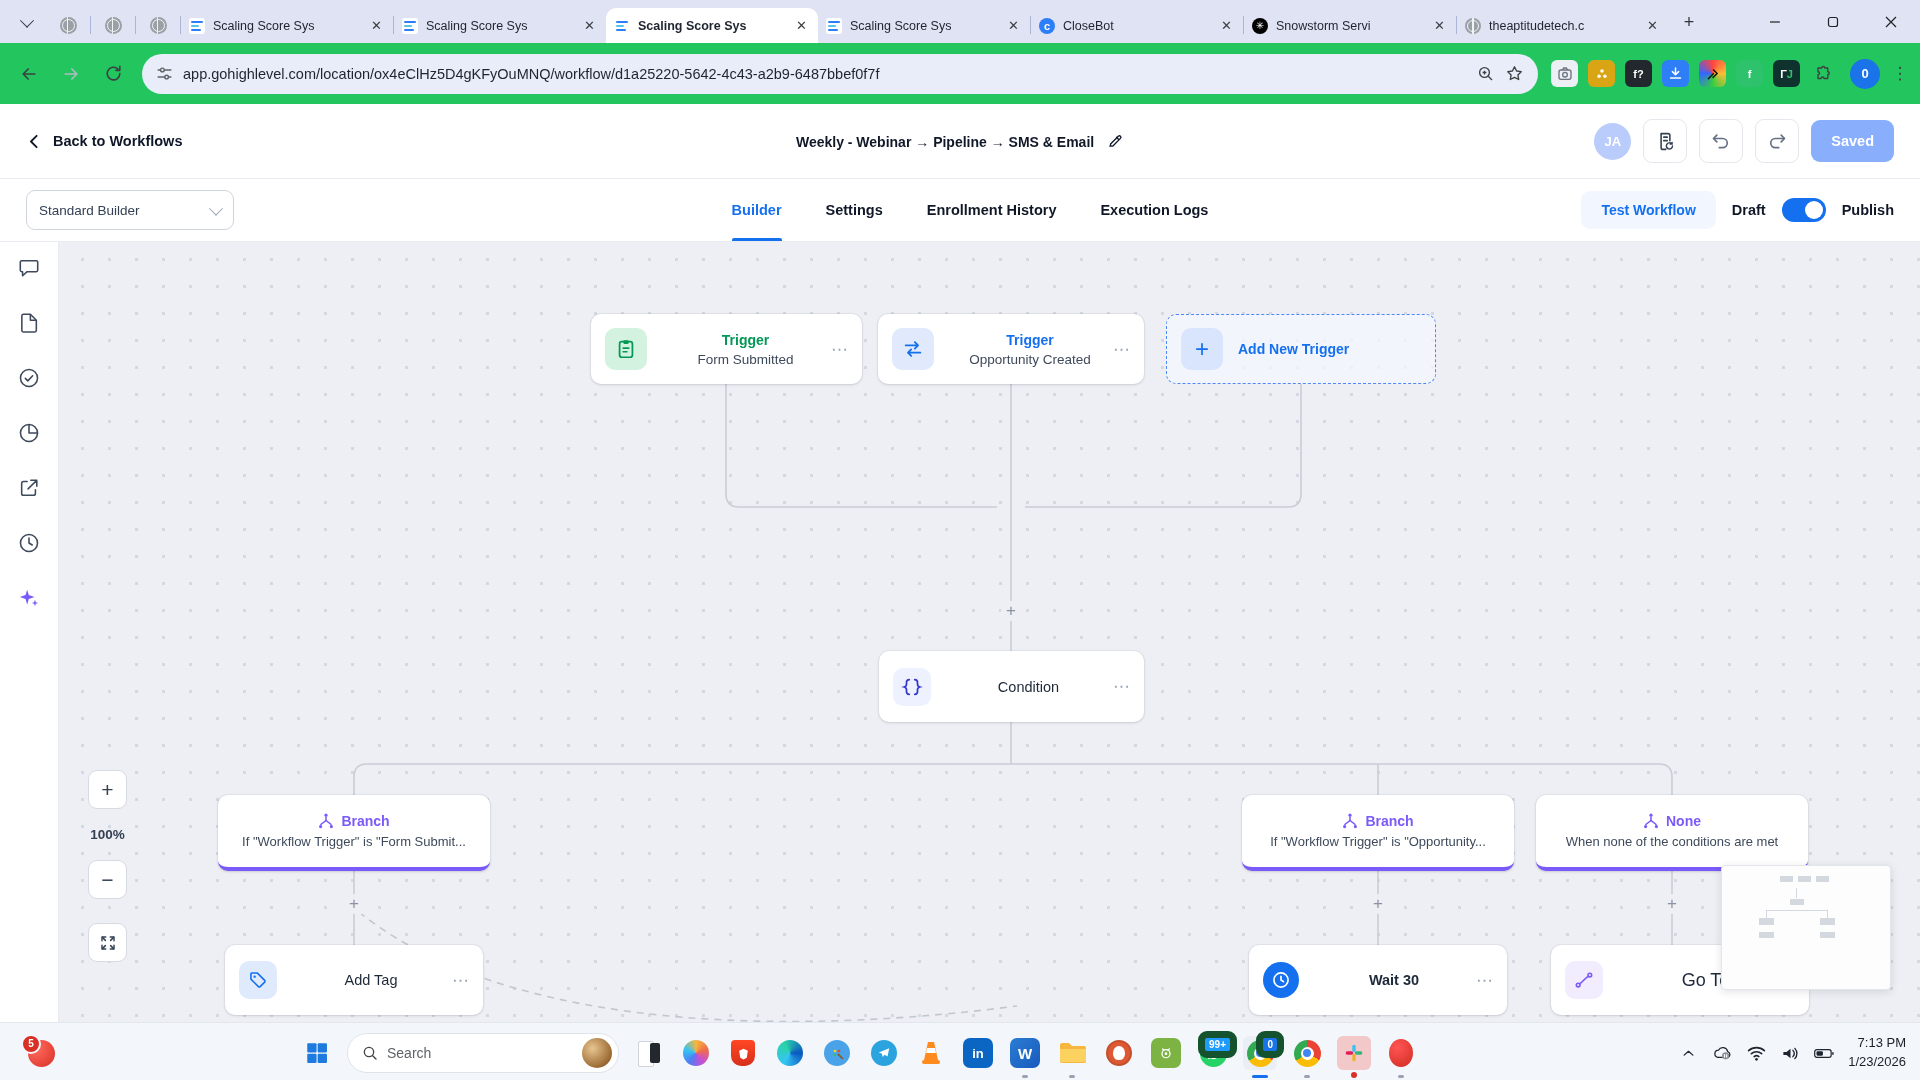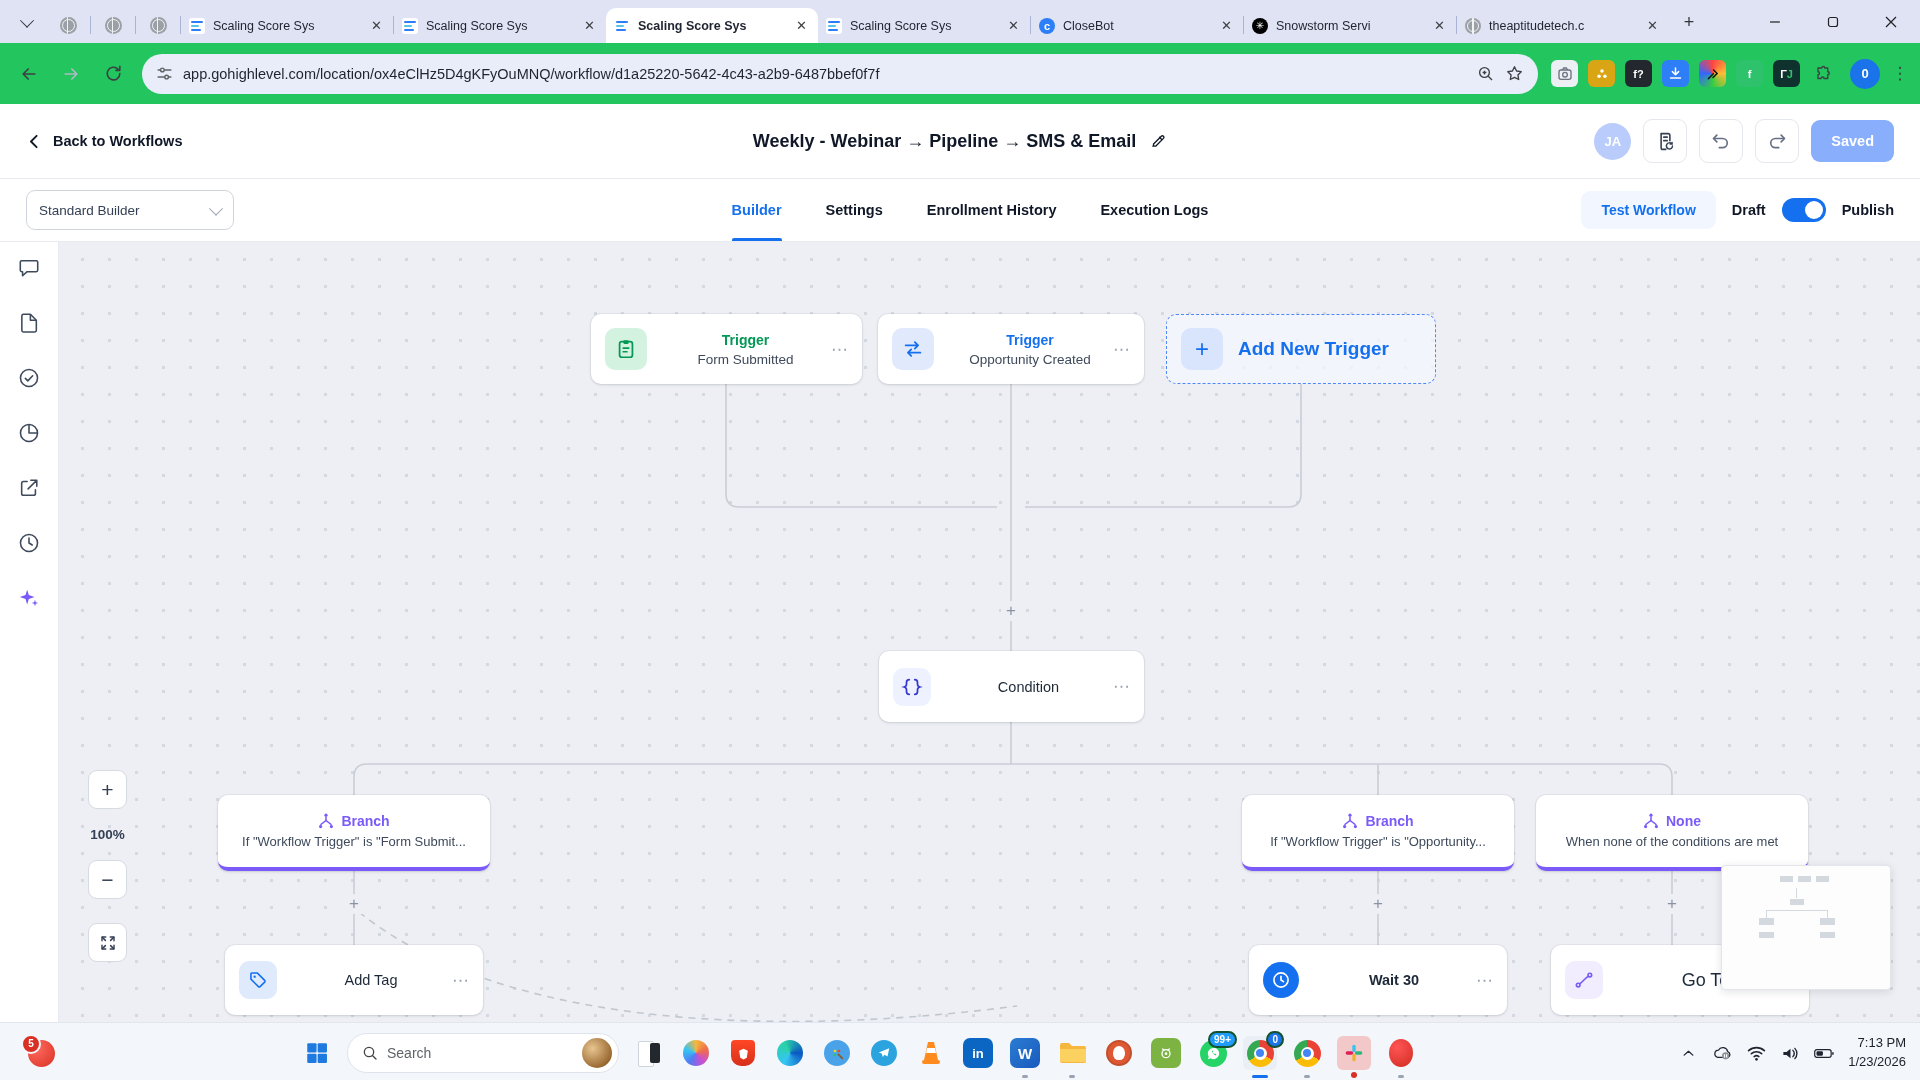--- a/index.html
+++ b/index.html
@@ -37,21 +37,21 @@
   .urlpill{flex:1;height:40px;background:#e9edf9;border-radius:20px;display:flex;align-items:center;padding:0 14px;gap:10px;margin:0 6px;}
   .urltext{font-size:14.5px;color:#1f2430;flex:1;white-space:nowrap;overflow:hidden;}
   .ext{width:27px;height:27px;border-radius:6px;flex:none;display:flex;align-items:center;justify-content:center;font-size:11px;font-weight:bold;margin:0 3px;}
   .profile{width:30px;height:30px;border-radius:50%;background:#1a73e8;color:#fff;font-size:13px;font-weight:bold;display:flex;align-items:center;justify-content:center;margin:0 6px;}
   .kebabv{color:#3c4043;font-size:17px;letter-spacing:0;width:20px;text-align:center;cursor:pointer;}
   .kebabv::before{content:"⋮";}
 
   
   .ghlheader{height:74px;background:#fff;border-bottom:1px solid #e9ebf0;display:flex;align-items:center;padding:0 26px;position:relative;}
   .backlink{display:flex;align-items:center;gap:10px;font-size:14.5px;font-weight:bold;color:#101828;cursor:pointer;}
-  .wftitle{position:absolute;left:0;right:0;text-align:center;font-size:18px;font-weight:bold;color:#101828;pointer-events:none;}
+  .wftitle{position:absolute;left:0;right:0;text-align:center;font-size:14px;font-weight:bold;color:#101828;pointer-events:none;}
   .wftitle span{pointer-events:auto;}
   .hdr-right{margin-left:auto;display:flex;align-items:center;gap:12px;z-index:2;}
   .avatar{width:37px;height:37px;border-radius:50%;background:#b9ccfb;color:#fff;display:flex;align-items:center;justify-content:center;font-size:13px;font-weight:bold;}
   .iconbtn{width:42px;height:42px;border:1px solid #e4e7ec;border-radius:9px;background:#fff;display:flex;align-items:center;justify-content:center;cursor:pointer;}
   .savedbtn{height:42px;padding:0 20px;border-radius:9px;background:#88aefc;color:#fff;font-size:14.5px;font-weight:bold;display:flex;align-items:center;cursor:pointer;border:none;}
 
   
   .subheader{height:62px;background:#fff;border-bottom:1px solid #e9ebf0;display:flex;align-items:center;padding:0 26px;position:relative;}
   .builderselect{width:182px;height:38px;border:1px solid #d0d5dd;border-radius:9px;display:flex;align-items:center;padding:0 12px;font-size:13.5px;color:#344054;cursor:pointer;justify-content:space-between;}
   .wftabs{position:absolute;left:0;right:0;display:flex;justify-content:center;gap:44px;height:100%;align-items:center;pointer-events:none;padding-left:20px;}
@@ -77,21 +77,21 @@
   .node .t1{font-size:14px;font-weight:bold;}
   .node .t2{font-size:13.5px;color:#3e4a5b;margin-top:4px;white-space:nowrap;overflow:hidden;}
   .kebab{color:#98a2b3;font-size:17px;flex:none;cursor:pointer;}
   .kebab::before{content:"⋯";}
   .nicon{width:42px;height:42px;border-radius:10px;flex:none;display:flex;align-items:center;justify-content:center;}
   .green .t1{color:#039855;}
   .blue .t1{color:#1570ef;}
   .addtrigger{border:1.6px dashed #4e87f6;background:rgba(243,247,255,.75);box-shadow:none;}
   .plusbox{width:42px;height:42px;border-radius:10px;background:#d9e5fd;color:#1570ef;font-size:24px;display:flex;align-items:center;justify-content:center;flex:none;}
   .plusbox::before{content:"+";}
-  .addtrigger .lbl{margin-left:15px;color:#1570ef;font-size:19px;font-weight:bold;}
+  .addtrigger .lbl{margin-left:15px;color:#1570ef;font-size:14px;font-weight:bold;}
 
   .branch{flex-direction:column;justify-content:center;align-items:center;border-bottom:4px solid #7a5af8;border-radius:10px;padding:0 10px;}
   .branch .bt{display:flex;align-items:center;gap:7px;font-size:14px;font-weight:bold;color:#7a5af8;}
   .branch .bs{font-size:13px;color:#3e4a5b;margin-top:5px;max-width:100%;white-space:nowrap;overflow:hidden;}
 
   .plusjoin{position:absolute;width:20px;height:20px;display:flex;align-items:center;justify-content:center;color:#8b93a3;font-size:17px;background:#edeff4;z-index:1;cursor:pointer;}
   .plusjoin::before{content:"+";}
 
   .zoompanel{position:absolute;left:29px;top:528px;display:flex;flex-direction:column;align-items:center;gap:12px;z-index:4;}
   .zbtn{width:39px;height:39px;background:#fff;border:1px solid #d6dae1;border-radius:9px;display:flex;align-items:center;justify-content:center;font-size:21px;color:#344054;cursor:pointer;box-sizing:border-box;}
@@ -101,21 +101,21 @@
 
   .minimap{position:absolute;left:1662px;top:623px;width:168px;height:123px;background:#fdfdfd;border:1px solid #e2e5ea;border-radius:4px;box-shadow:0 2px 8px rgba(16,24,40,.12);z-index:5;}
   .minimap i{position:absolute;background:#d4d8df;display:block;}
 
   
   .taskbar{height:60px;background:#f3f6fb;border-top:1px solid #e2e6ee;display:flex;align-items:center;position:relative;}
   .tb-center{position:absolute;left:300px;display:flex;align-items:center;gap:13px;height:100%;}
   .tbicon{width:34px;height:34px;display:flex;align-items:center;justify-content:center;position:relative;cursor:pointer;border-radius:6px;}
   .tbicon .dot{position:absolute;bottom:-8px;left:50%;transform:translateX(-50%);width:6px;height:3px;border-radius:2px;background:#9aa3b2;}
   .tbicon .bar{position:absolute;bottom:-8px;left:50%;transform:translateX(-50%);width:16px;height:3px;border-radius:2px;background:#1570ef;}
-  .badge{position:absolute;top:-5px;right:-7px;background:#1f9bfc;color:#fff;border-radius:9px;font-size:10px;font-weight:bold;padding:1px 4px;border:2px solid #14532d;}
+  .badge{position:absolute;top:-5px;right:-7px;background:#1f9bfc;color:#fff;border-radius:9px;font-size:10px;font-weight:bold;padding:1px 4px;border:7px solid #14532d;}
   .searchpill{width:272px;height:40px;background:#fff;border:1px solid #dfe3ec;border-radius:20px;display:flex;align-items:center;padding:0 6px 0 14px;gap:9px;box-sizing:border-box;cursor:pointer;}
   .searchpill .ph{flex:1;color:#5f6368;font-size:14px;}
   .pie{width:30px;height:30px;border-radius:50%;background:radial-gradient(circle at 35% 35%,#e8c590,#9c6a33 70%,#6e4a22);}
   .tb-left{position:absolute;left:28px;display:flex;align-items:center;}
   .alerticon{width:27px;height:27px;border-radius:50%;background:radial-gradient(circle at 30% 30%,#ff6b5e,#d93025);position:relative;}
   .alerticon .badge5{position:absolute;top:-6px;left:-7px;background:#d93025;color:#fff;font-size:10px;font-weight:bold;width:16px;height:16px;border-radius:50%;display:flex;align-items:center;justify-content:center;border:2px solid #f3f6fb;}
   .tb-right{position:absolute;right:14px;display:flex;align-items:center;gap:14px;}
   .trayicon{width:20px;height:20px;display:flex;align-items:center;justify-content:center;color:#1f2530;cursor:pointer;}
   .clock{font-size:13px;color:#1b2129;text-align:right;line-height:1.45;cursor:default;}
   .sq{border-radius:7px;width:30px;height:30px;display:flex;align-items:center;justify-content:center;color:#fff;font-weight:bold;}

